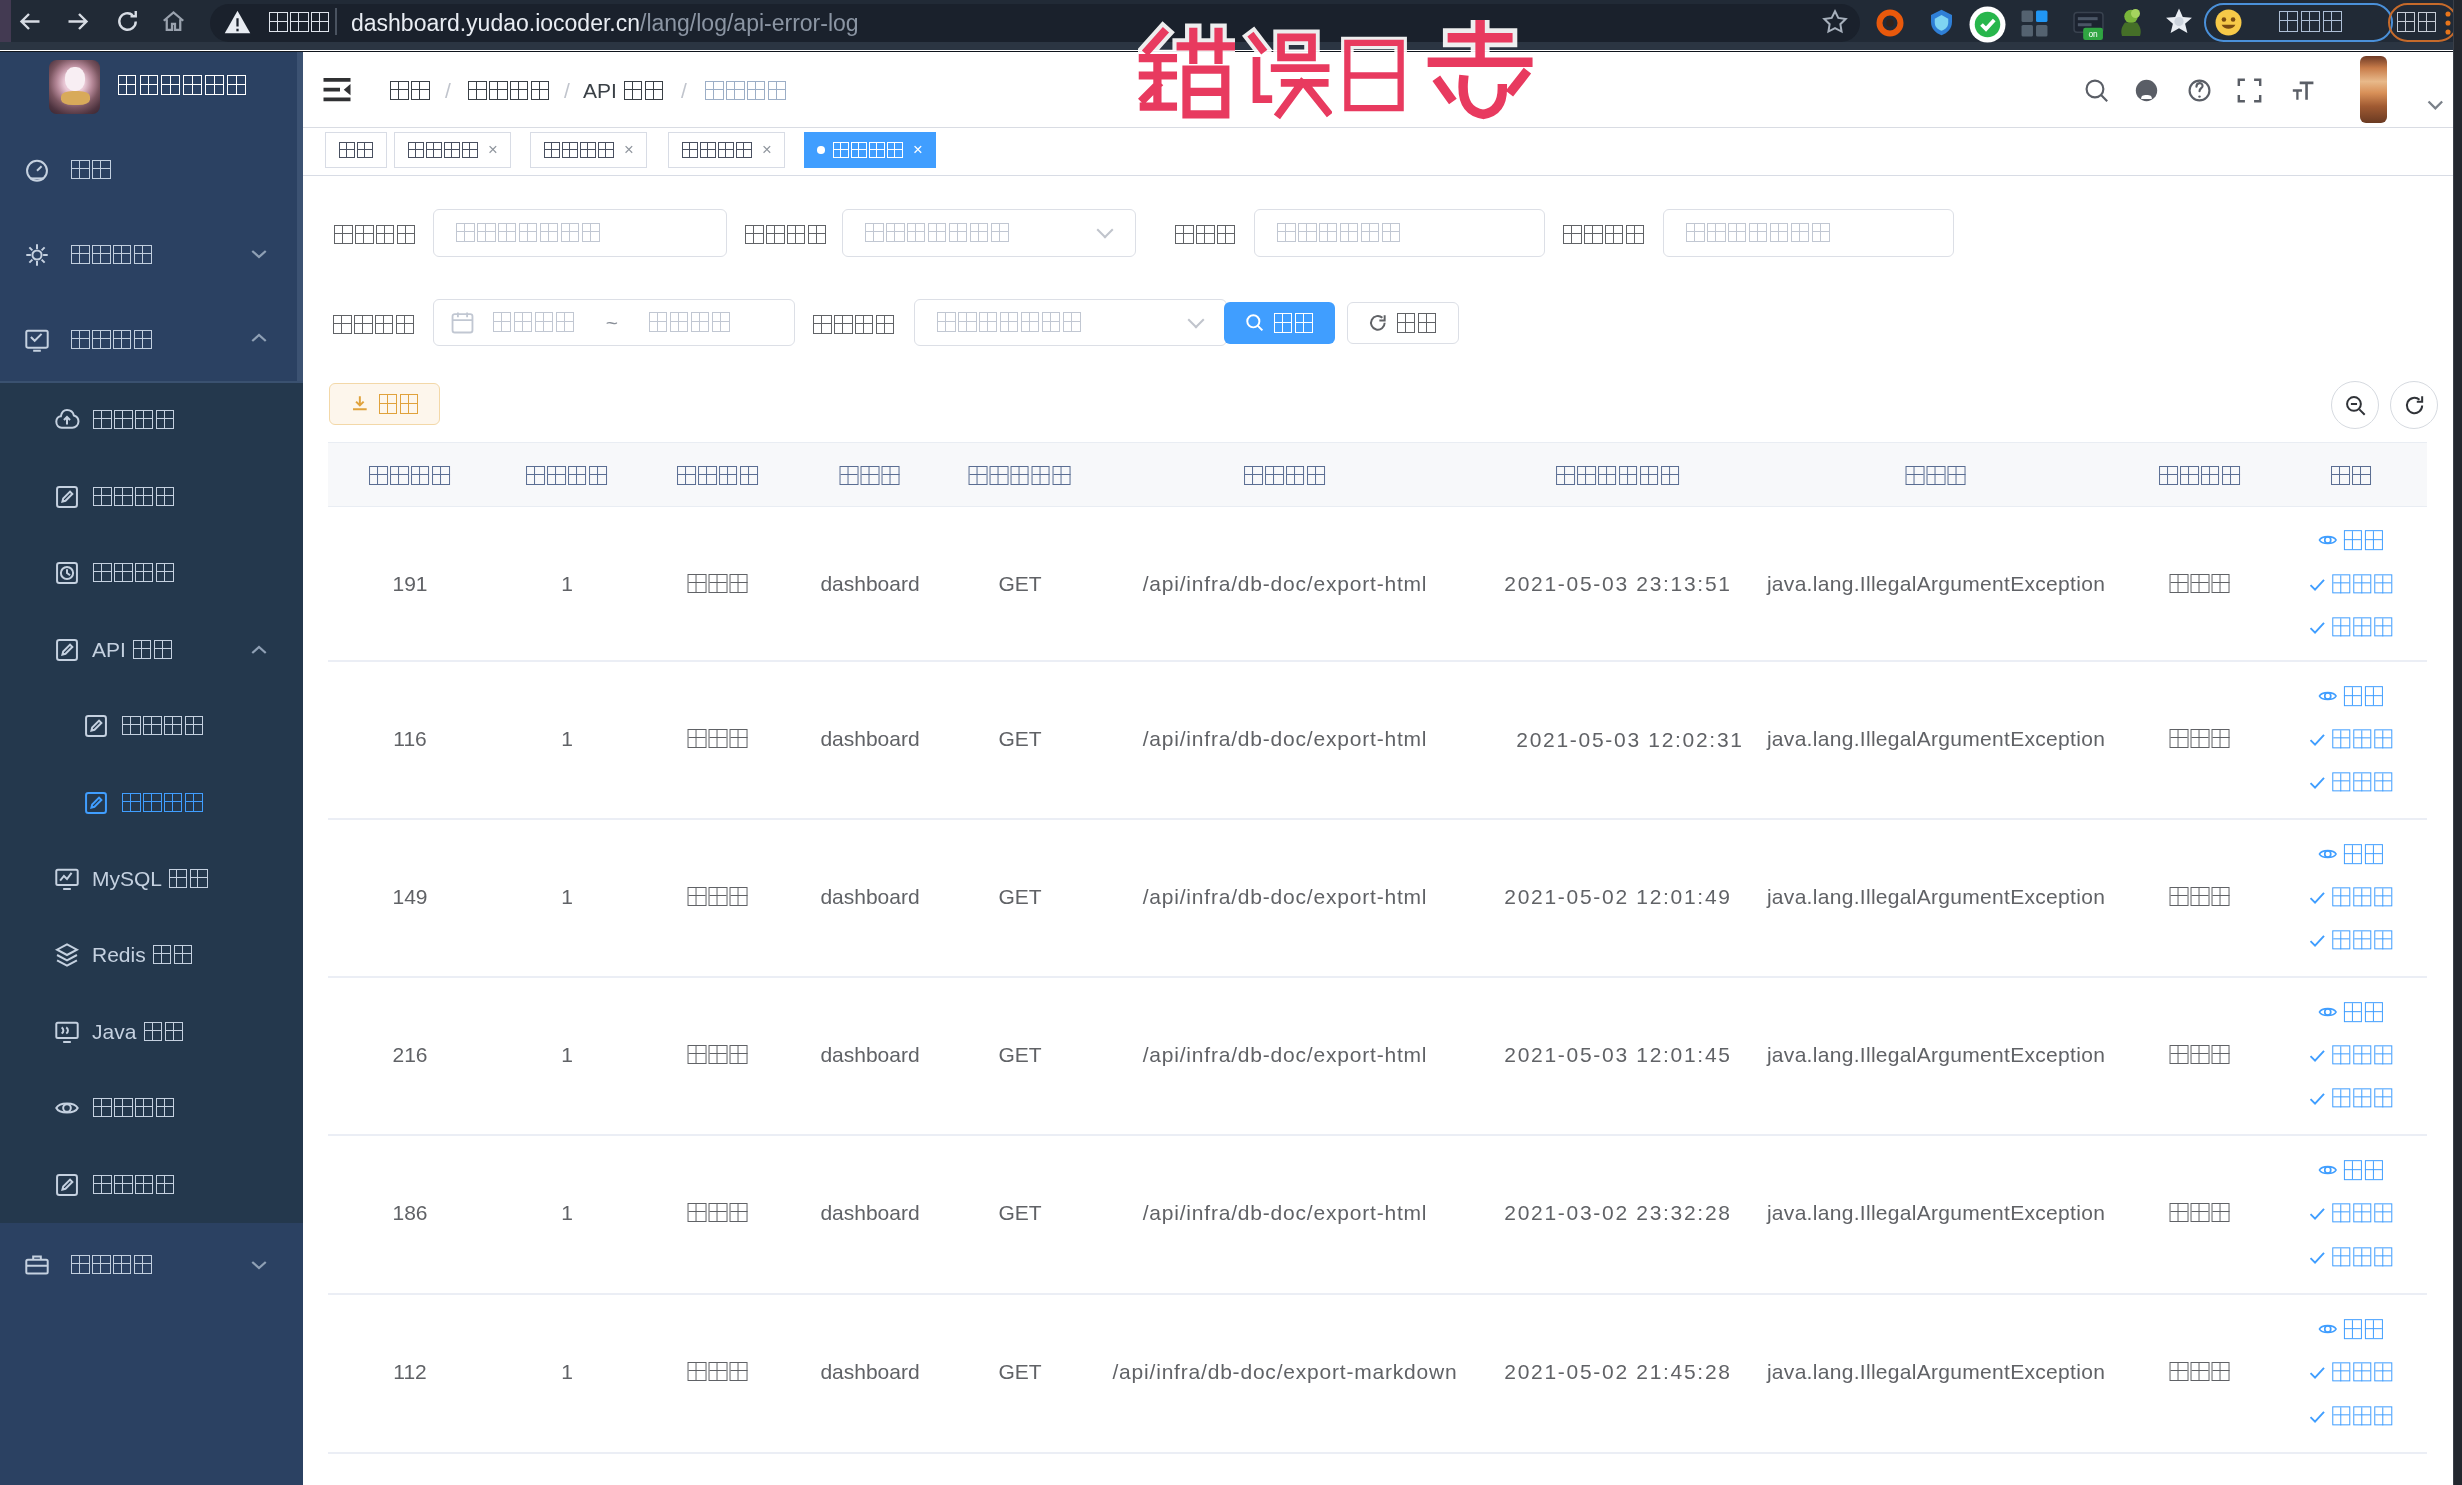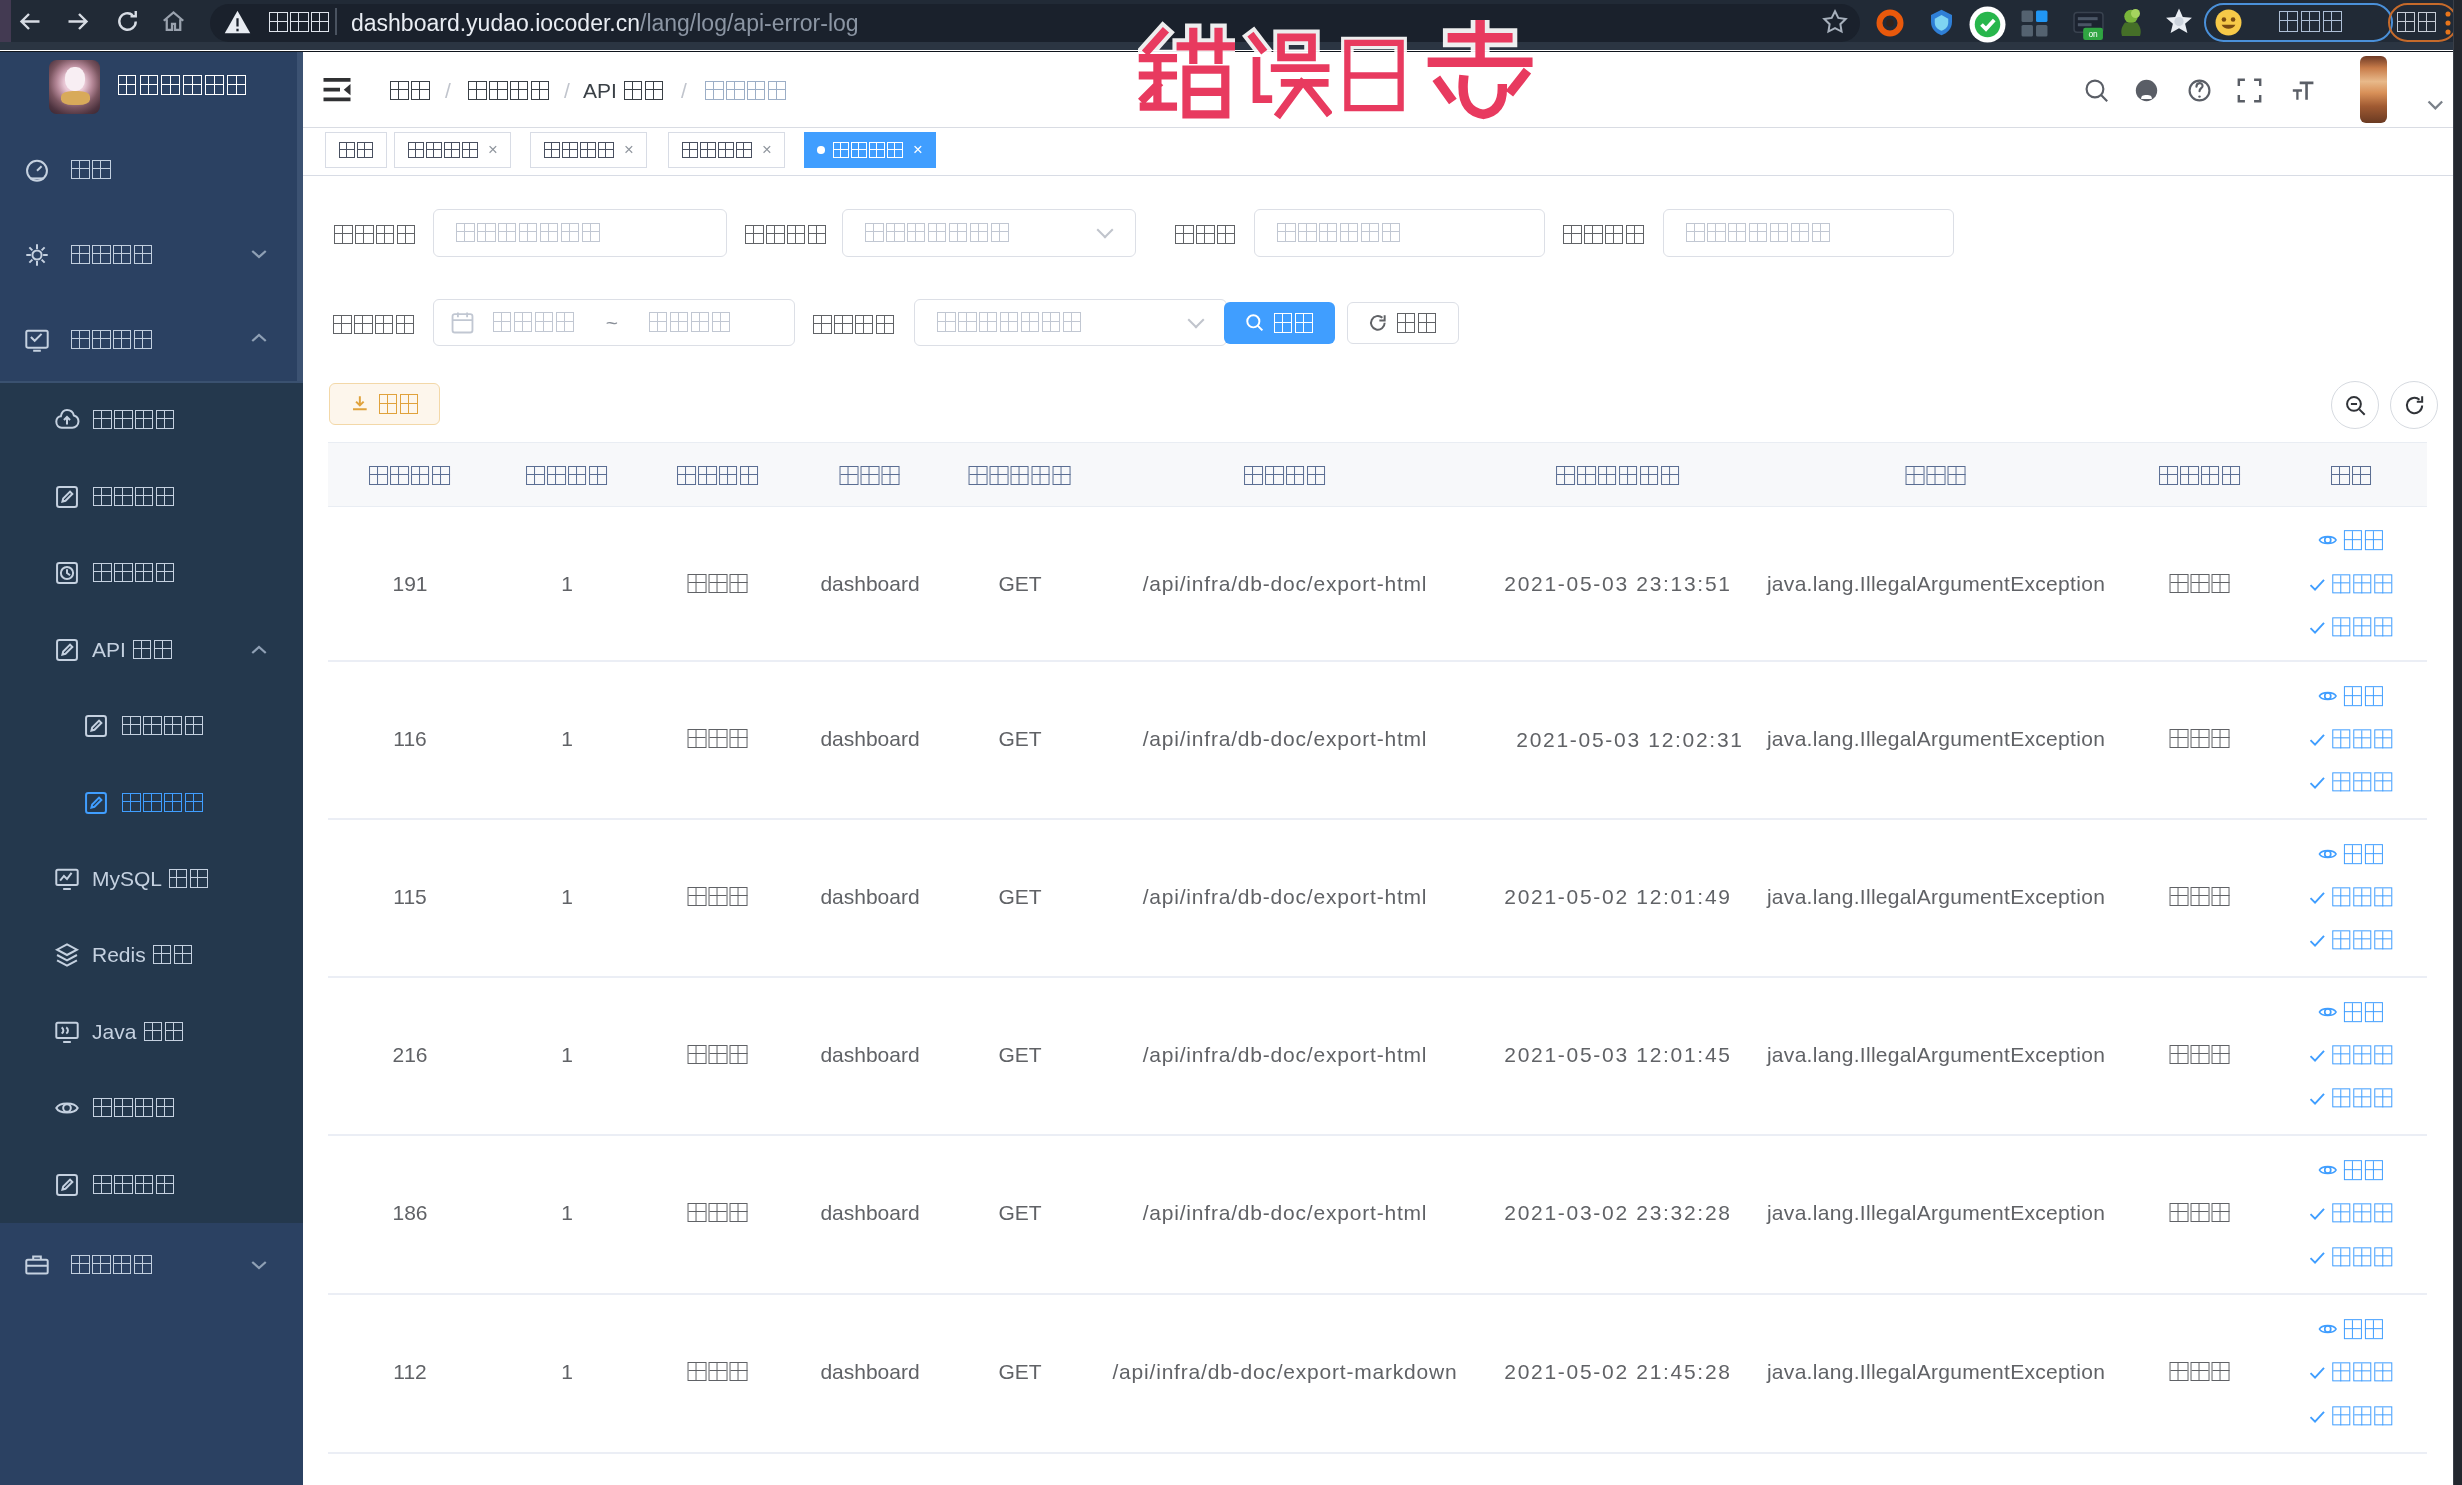--- a/index.html
+++ b/index.html
@@ -433,21 +433,21 @@
   </div>
 <div class="alink" style="left:2351px;top:782px;">
     <svg width="18" height="18" viewBox="0 0 24 24" fill="none" stroke="#409eff" stroke-width="2.6" style="margin-right:4.5px">
       <path d="M3 13l6 6L21 6"></path>
     </svg>
     <i class="h"></i>
     <i class="h"></i>
     <i class="h"></i>
   </div>
 <div class="hline" style="left:328px;top:976px;width:2099px;"></div>
-<div class="td" style="left:410px;top:897px;">115</div>
+<div class="td" style="left:410px;top:897px;">149</div>
 <div class="td" style="left:567px;top:897px;">1</div>
 <div class="td" style="left:718px;top:897px;"><i class="h"></i><i class="h"></i><i class="h"></i></div>
 <div class="td" style="left:870px;top:897px;">dashboard</div>
 <div class="td" style="left:1020px;top:897px;">GET</div>
 <div class="td" style="left:1285px;top:897px;letter-spacing:0.8px;">/api/infra/db-doc/export-html</div>
 <div class="td" style="left:1618px;top:897px;letter-spacing:1.7px;">2021-05-02 12:01:49</div>
 <div class="td" style="left:1936px;top:897px;letter-spacing:0.3px;">java.lang.IllegalArgumentException</div>
 <div class="td" style="left:2200px;top:897px;"><i class="h"></i><i class="h"></i><i class="h"></i></div>
 <div class="alink" style="left:2351px;top:854px;">
     <svg width="19.7" height="19.7" viewBox="0 0 26 26" fill="none" stroke="#409eff" stroke-width="2.2" style="margin-right:4.5px">

